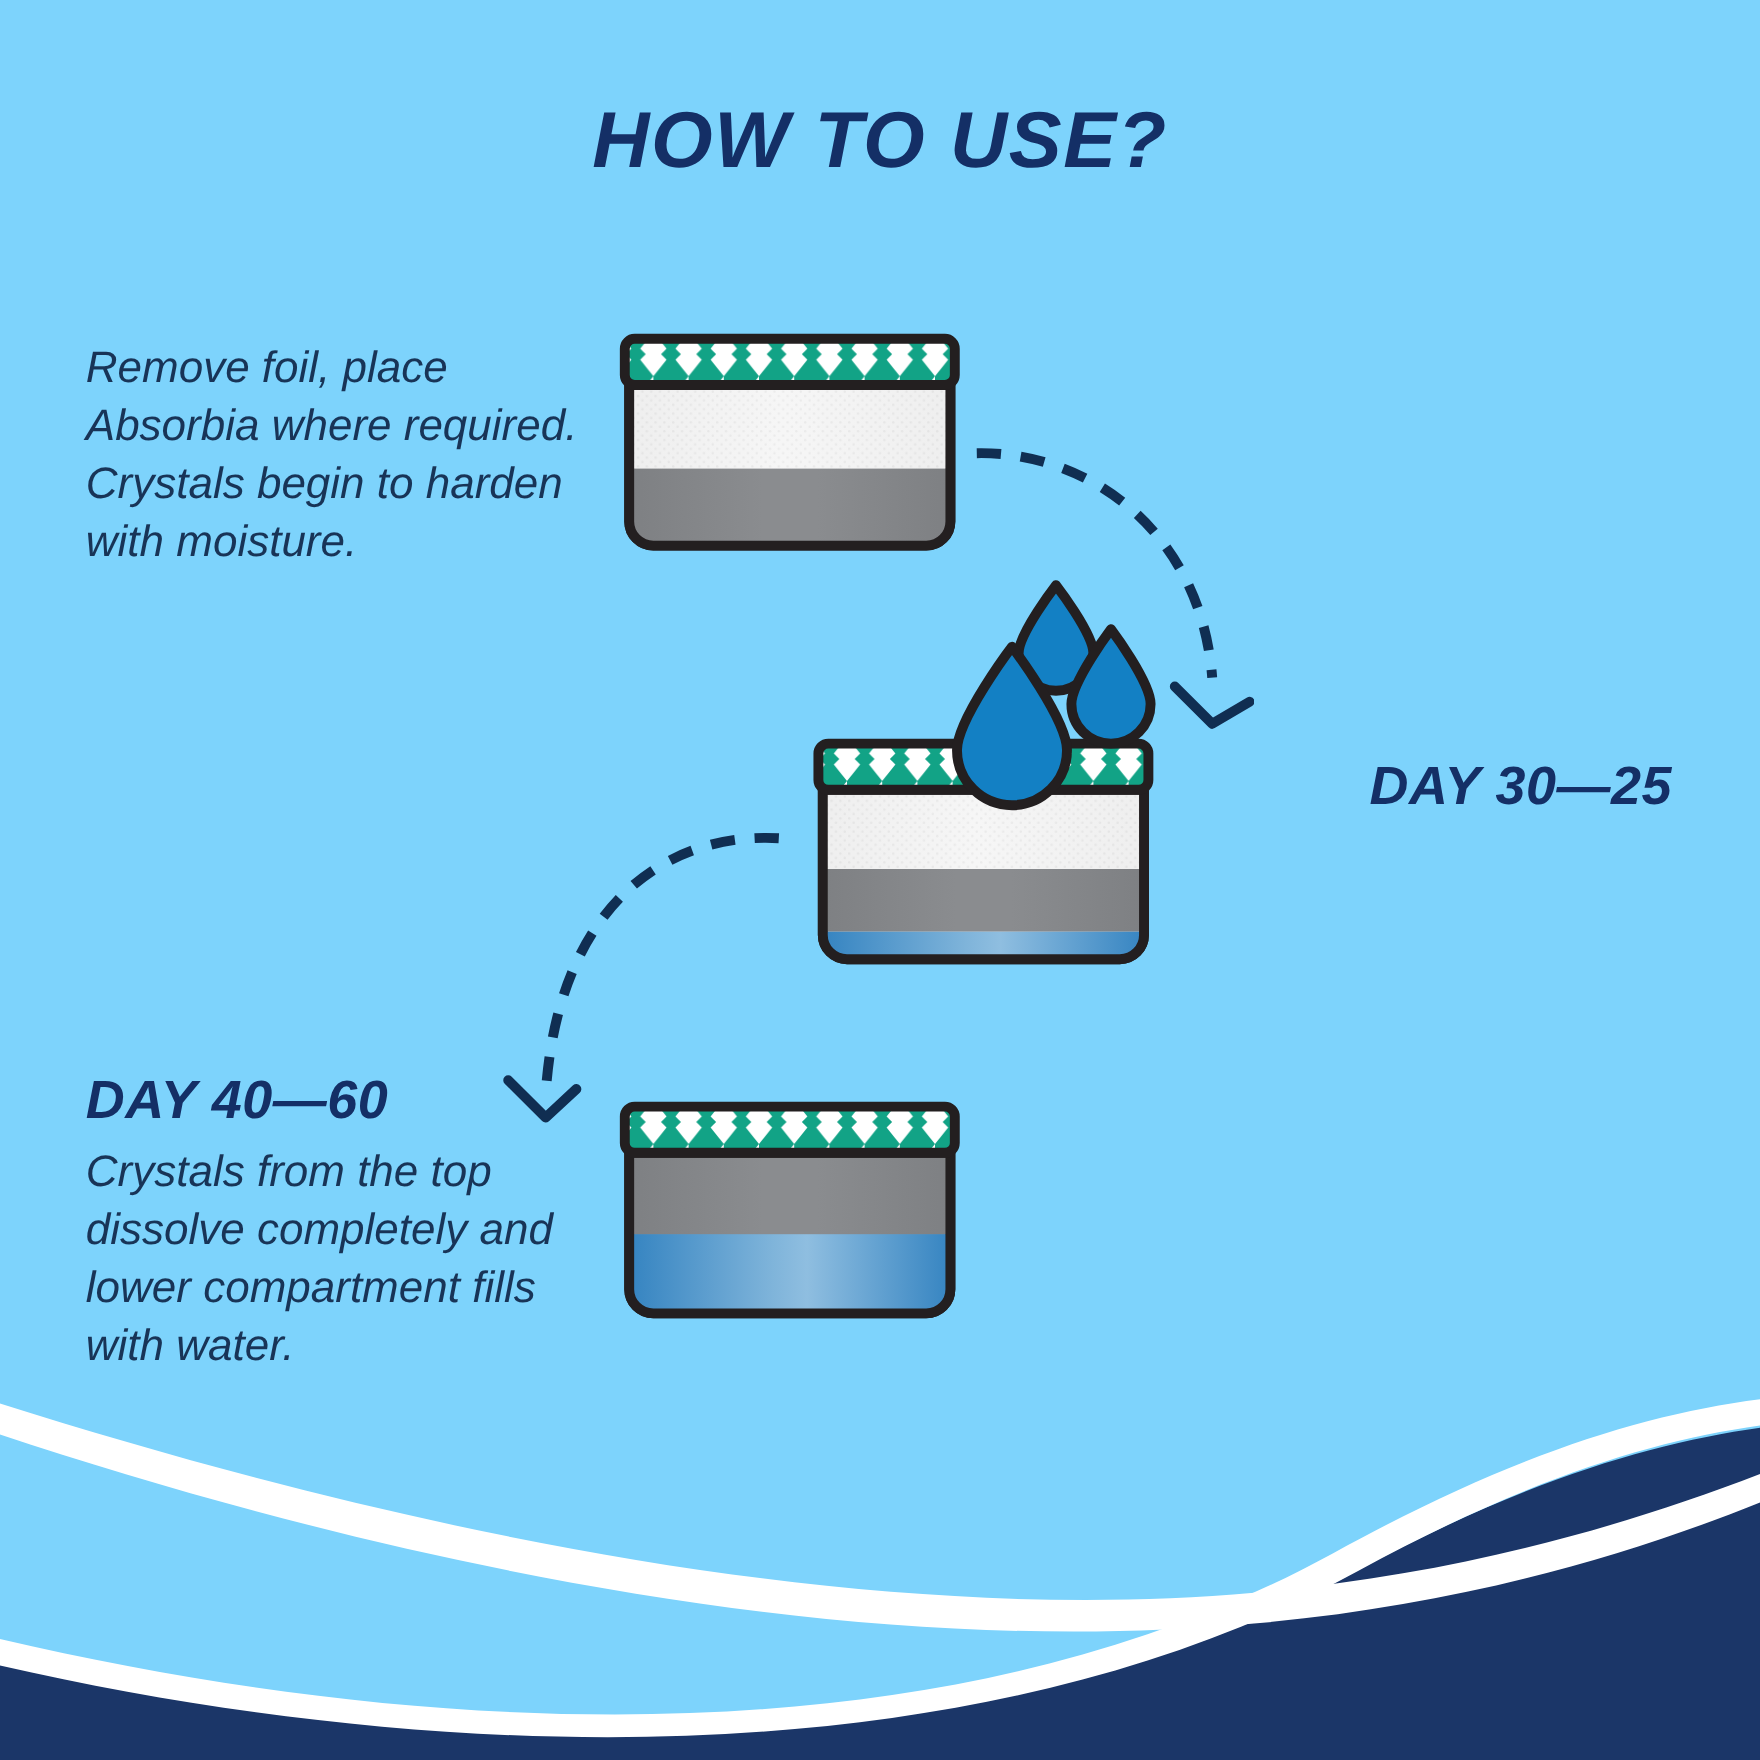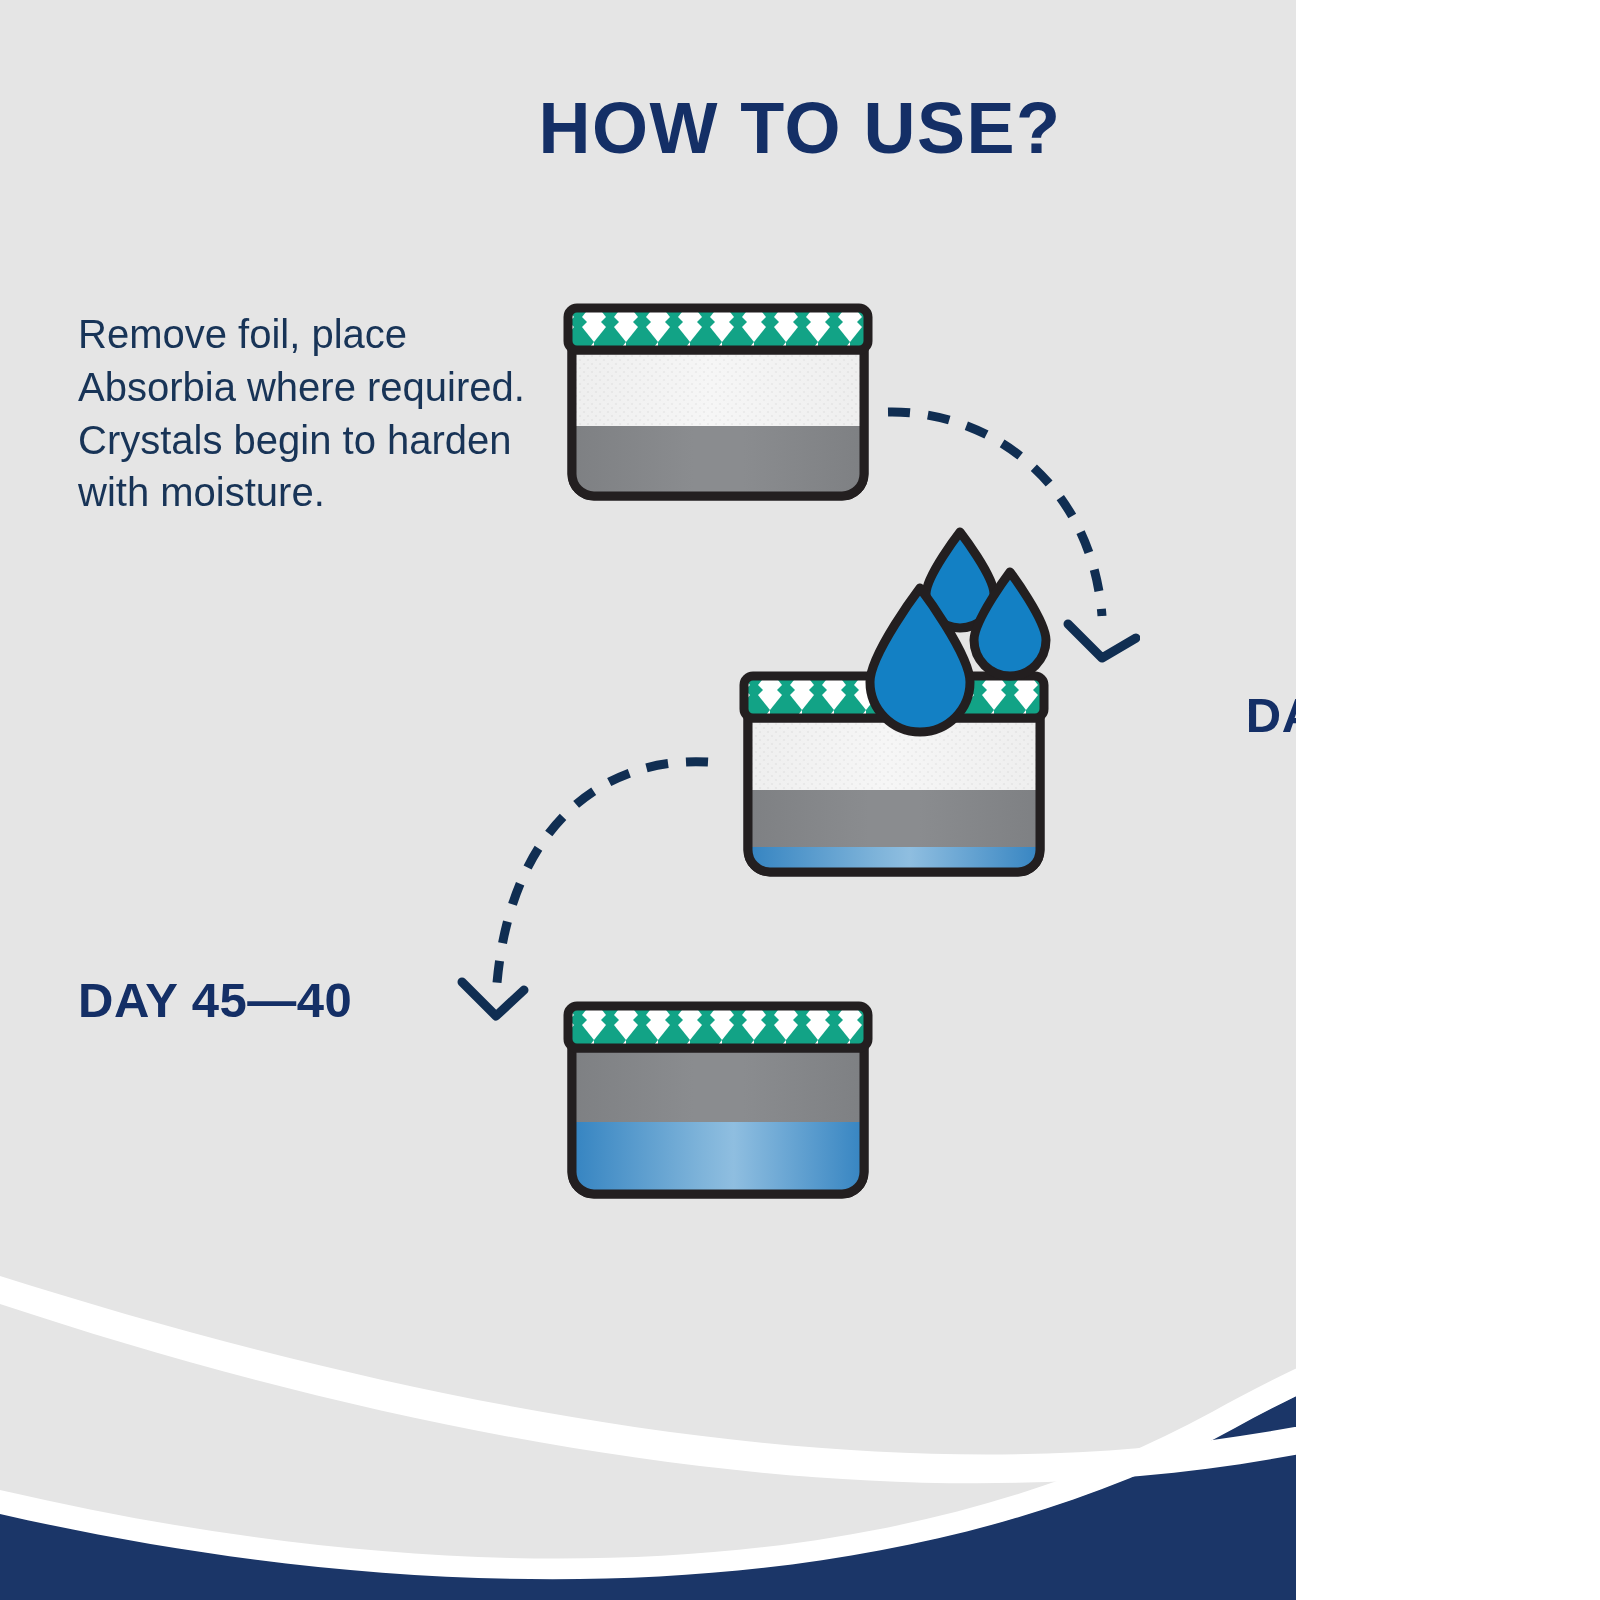--- a/index.html
+++ b/index.html
@@ -7,24 +7,25 @@
     padding: 0;
   }
   body {
     width: 1600px;
     height: 1600px;
     font-family: "Liberation Sans", sans-serif;
     overflow: hidden;
   }
   #page {
     position: relative;
-    width: 1296px;
+    width: 1600px;
     height: 1600px;
-    background: #e5e5e5;
+    background: #7dd3fc;
     overflow: hidden;
+    font-style: italic;
   }
 
   
   #wave-layer {
     position: absolute;
     left: 0;
     bottom: 0;
     width: 1600px;
     height: 420px;
     pointer-events: none;
@@ -87,21 +88,22 @@
 
   <div class="step-text" id="step1-text">
     <div class="step-body">Remove foil, place Absorbia where required. Crystals begin to harden with moisture.</div>
   </div>
 
   <div class="step-text" id="step2-text">
     <div class="step-heading">DAY 30—25</div>
   </div>
 
   <div class="step-text" id="step3-text">
-    <div class="step-heading">DAY 45—40</div>
+    <div class="step-heading">DAY 40—60</div>
+    <div class="step-body">Crystals from the top dissolve completely and lower compartment fills with water.</div>
   </div>
 
   <svg width="0" height="0" style="position:absolute" aria-hidden="true">
     <defs>
 
       <pattern id="latticePat" width="32" height="40" patternUnits="userSpaceOnUse">
         <rect width="32" height="40" fill="#12A386"></rect>
         <path d="M0,0 L16,20 L0,40 Z" fill="#ffffff"></path>
         <path d="M32,0 L16,20 L32,40 Z" fill="#ffffff"></path>
         <path d="M16,20 m -9,0 l 9,-9 l 9,9 l -9,9 Z" fill="#12A386"></path>

